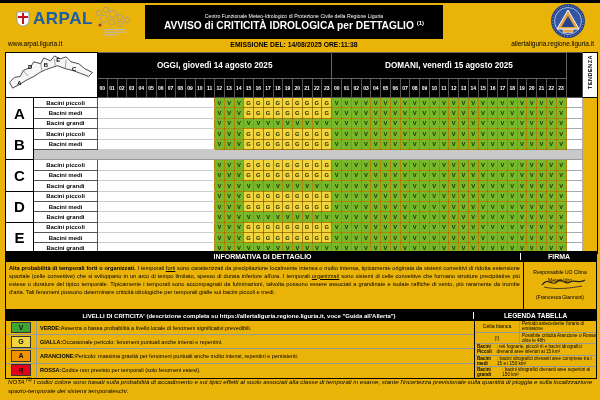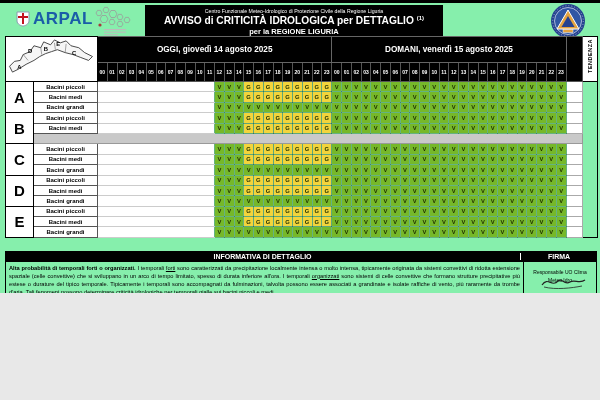--- a/index.html
+++ b/index.html
@@ -1,37 +1,37 @@
 <!DOCTYPE html>
 <html><head>
 <meta charset="utf-8">
 <style>
   html,body{margin:0;padding:0;background:#e8e8e8;}
-  #page{position:relative;width:600px;height:293px;background:#86efac;overflow:hidden;
+  #page{position:relative;width:600px;height:400px;background:#eab308;overflow:hidden;
         font-family:"Liberation Sans",sans-serif;color:#000;}
   .abs{position:absolute;}
   .topstrip{left:0;top:0;width:600px;height:3px;background:#000;}
 
   
   .arpal-logo{left:16px;top:9px;display:flex;align-items:center;gap:3px;}
   .arpal-text{font-size:17px;font-weight:bold;color:#1a5da8;letter-spacing:.5px;}
   .arpal-url{left:8px;top:40px;font-size:6.5px;}
   .hex-logo{left:90px;top:5px;}
   .title-box{left:145px;top:5px;width:298px;height:34px;background:#000;color:#fff;
              text-align:center;display:flex;flex-direction:column;justify-content:center;gap:1px;}
   .t1{font-size:5.2px;}
   .t2{font-size:10.2px;font-weight:bold;}
   .t2 sup{font-size:6px;}
   .t3{font-size:7.5px;font-weight:bold;}
   .emission{left:145px;top:41px;width:298px;text-align:center;font-size:6.8px;font-weight:bold;}
   .pc-logo{right:14px;top:3px;}
   .right-url{right:6px;top:40px;font-size:6.5px;}
 
   
-  #forecast-table{position:absolute;left:5px;top:36px;width:592px;border-collapse:collapse;
+  #forecast-table{position:absolute;left:5px;top:52px;width:592px;border-collapse:collapse;
                   table-layout:fixed;border:1.5px solid #000;}
   #forecast-table td{padding:0;overflow:hidden;}
   .day-row td{height:24px;}
   .hours-row td{height:17px;}
   .map-cell{background:#fff;border:1.2px solid #000;}
   .day-cell{background:#000;color:#fff;font-size:8.2px;font-weight:bold;text-align:center;border:1px solid #666;}
   .hour-cell{background:#000;color:#fff;font-size:5px;font-weight:bold;text-align:center;border:1px solid #555;}
   .tval-head{background:#000;border:1px solid #555;}
   #forecast-body tr{height:10.4px;}
   .letter-cell{font-size:15px;font-weight:bold;text-align:center;border:1.2px solid #000;background:#fff;vertical-align:middle;}
@@ -111,21 +111,20 @@
     </g>
     <circle cx="10" cy="20" r="1.6" fill="#a33a3a"></circle>
     <rect x="14" y="24" width="22" height="1.1" fill="#bbb"></rect>
     <rect x="14" y="26.6" width="22" height="1.1" fill="#bbb"></rect>
     <rect x="14" y="29.2" width="14" height="1.1" fill="#bbb"></rect>
   </svg>
 
   <div class="abs title-box">
     <div class="t1">Centro Funzionale Meteo-Idrologico di Protezione Civile della Regione Liguria</div>
     <div class="t2"><span>AVVISO di CRITICITÀ IDROLOGICA per DETTAGLIO</span> <sup>(1)</sup></div>
-    <div class="t3">per la REGIONE LIGURIA</div>
   </div>
   <div class="abs emission">EMISSIONE DEL: 14/08/2025 ORE:11:38</div>
 
   <svg class="abs pc-logo" width="36" height="36" viewBox="0 0 36 36">
     <circle cx="18" cy="18" r="17" fill="#24418f"></circle>
     <circle cx="18" cy="18" r="15.3" fill="none" stroke="rgba(255,255,255,.55)" stroke-width="1" stroke-dasharray="1 2"></circle>
     <circle cx="18" cy="18" r="13.5" fill="#3056a4" stroke="#fff" stroke-width="0.6"></circle>
     <polygon points="18,7 29,26 7,26" fill="#e3a23f" stroke="#fff" stroke-width="1"></polygon>
     <polygon points="18,13 24.5,24 11.5,24" fill="#24418f"></polygon>
     <rect x="13" y="26.5" width="10" height="3" fill="#e3a23f" stroke="#fff" stroke-width="0.5"></rect>

